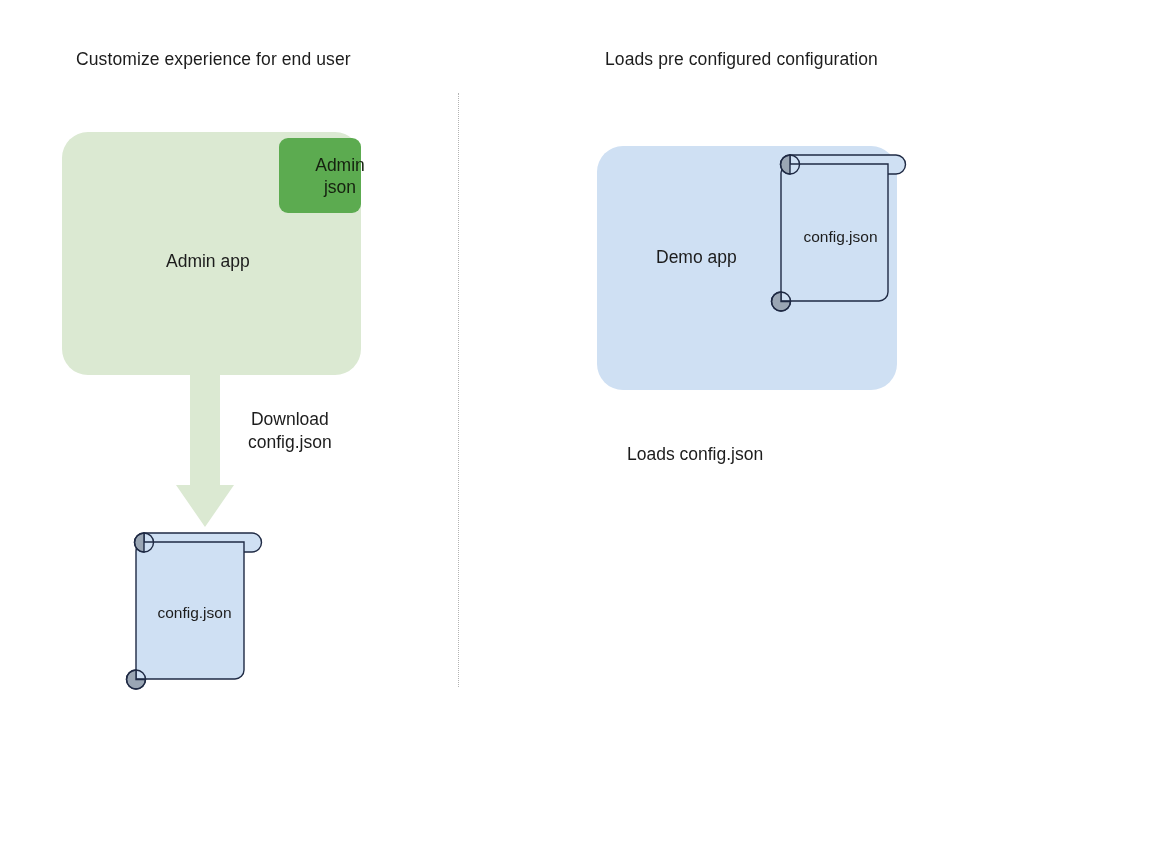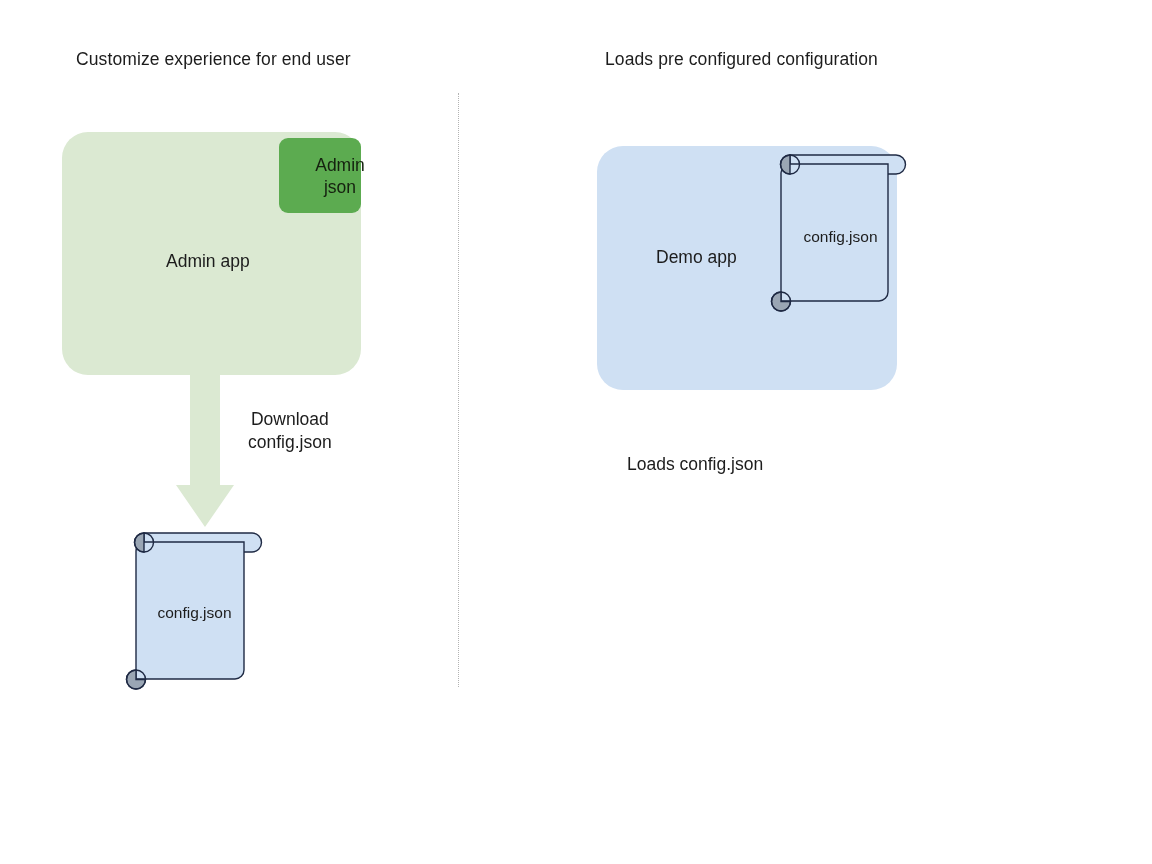--- a/index.html
+++ b/index.html
@@ -163,15 +163,15 @@
       <path d="M 22,14 L 120,14 L 120,142 A 9,9 0 0 1 111,151
                L 13,151 L 13,23 A 9,9 0 0 1 22,14 Z" fill="#cfe0f3" stroke="#1f2a44" stroke-width="1.4"></path>
       <path d="M 22,5 A 9.5,9.5 0 0 0 22,24 L 22,14 Z" fill="#9aa6b4" stroke="#1f2a44" stroke-width="1.4"></path>
       <circle cx="22" cy="14.5" r="9.5" fill="none" stroke="#1f2a44" stroke-width="1.4"></circle>
       <path d="M 13,142 A 9.5,9.5 0 1 0 22.5,151.5 L 13,151.5 Z" fill="#9aa6b4" stroke="#1f2a44" stroke-width="1.4"></path>
       <circle cx="13" cy="151.5" r="9.5" fill="none" stroke="#1f2a44" stroke-width="1.4"></circle>
     </svg>
     <div class="scroll-label" style="left:0; top:78px; width:145px;">config.json</div>
   </div>
 
-  <div class="caption" style="left:627px; top:453px;">Loads config.json</div>
+  <div class="caption" style="left:627px; top:443px;">Loads config.json</div>
 
 </div>
 
 </body></html>

